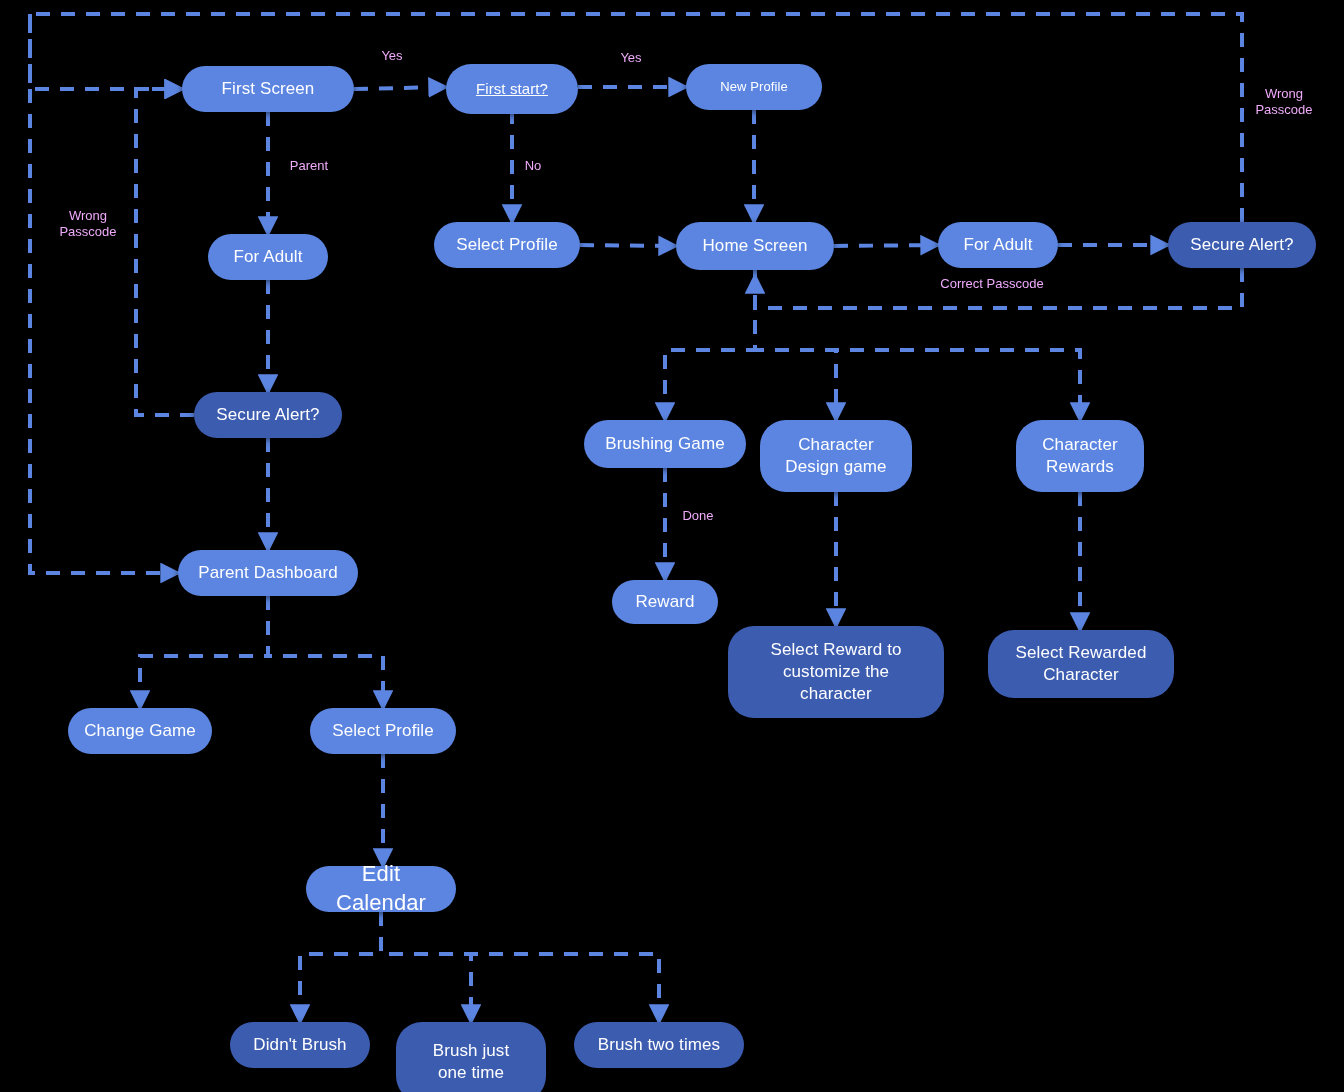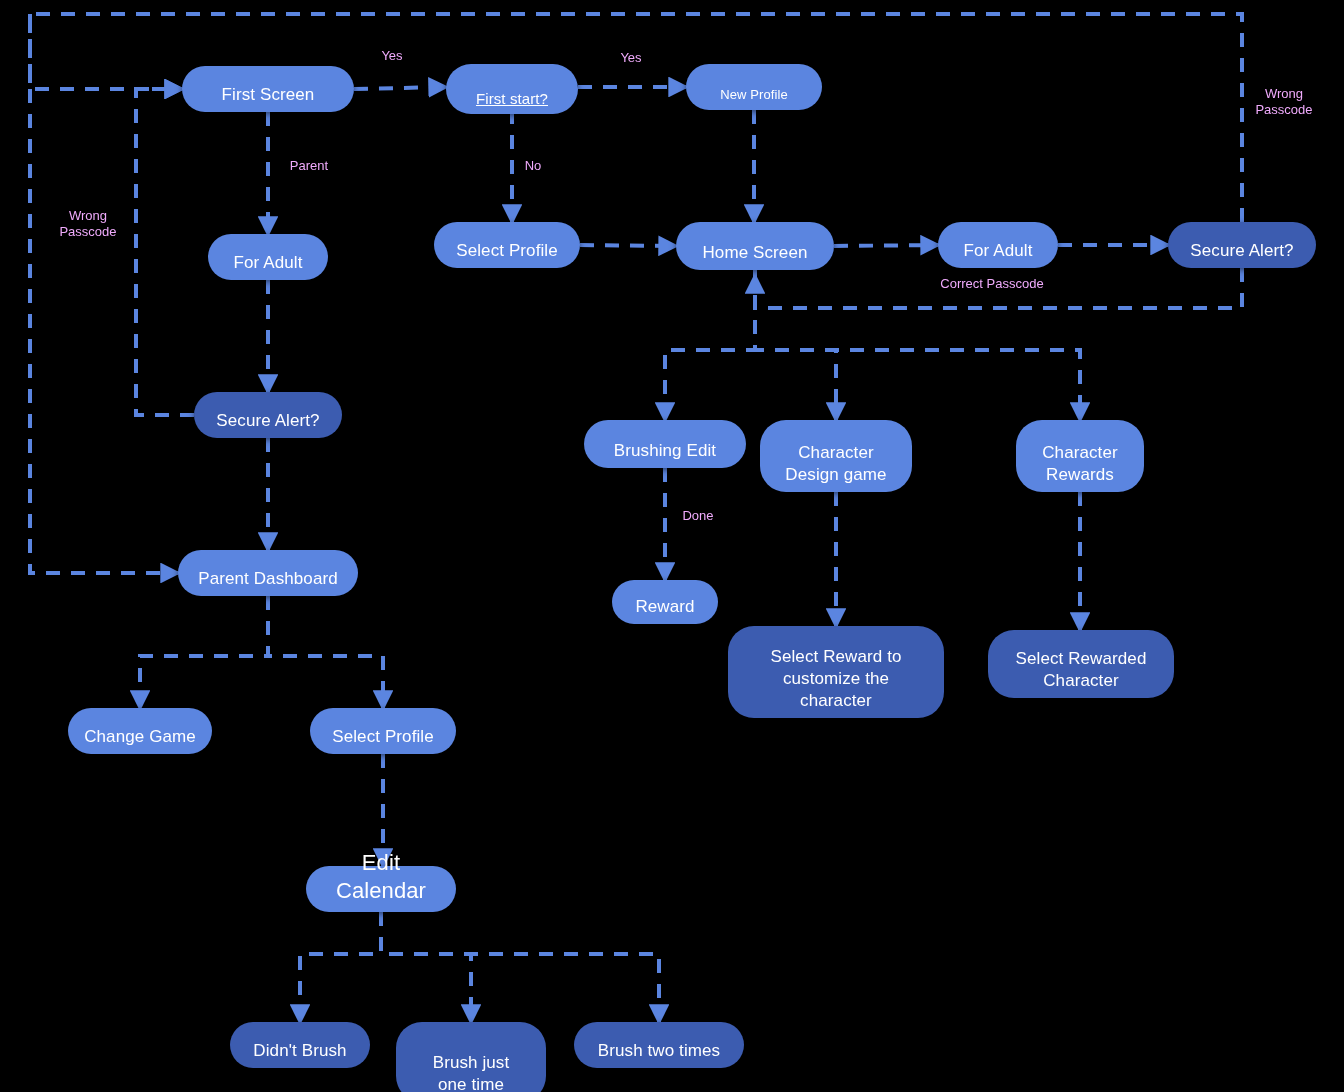--- a/index.html
+++ b/index.html
@@ -7,21 +7,21 @@
   body{
     width:1344px;height:1092px;
     font-family:"Liberation Sans","DejaVu Sans",sans-serif;
     overflow:hidden;position:relative;
   }
   #canvas{position:absolute;inset:0;width:1344px;height:1092px;}
   svg#edges{position:absolute;left:0;top:0;width:1344px;height:1092px;}
 
   .node{
     position:absolute;
-    display:flex;align-items:flex-end;justify-content:center;
+    display:flex;align-items:center;justify-content:center;
     text-align:center;
     color:#ffffff;
     border-radius:26px;
     box-sizing:border-box;
     line-height:1.30;
     letter-spacing:.1px;
     padding:6px 14px;
     box-shadow:0 2px 6px rgba(0,0,0,.55);
     z-index:3;
   }
@@ -124,21 +124,21 @@
         <span>Didn't Brush</span>
       </div>
       <div class="node dark" style="left: 396px; top: 1022px; width: 150px; height: 80px; font-size: 17px;">
         <span>Brush just
 one time</span>
       </div>
       <div class="node dark" style="left: 574px; top: 1022px; width: 170px; height: 46px; font-size: 17px;">
         <span>Brush two times</span>
       </div>
       <div class="node light" style="left: 584px; top: 420px; width: 162px; height: 48px; font-size: 17px;">
-        <span>Brushing Edit</span>
+        <span>Brushing Game</span>
       </div>
       <div class="node light" style="left: 760px; top: 420px; width: 152px; height: 72px; font-size: 17px;">
         <span>Character
 Design game</span>
       </div>
       <div class="node light" style="left: 1016px; top: 420px; width: 128px; height: 72px; font-size: 17px;">
         <span>Character
 Rewards</span>
       </div>
       <div class="node light" style="left: 612px; top: 580px; width: 106px; height: 44px; font-size: 17px;">

